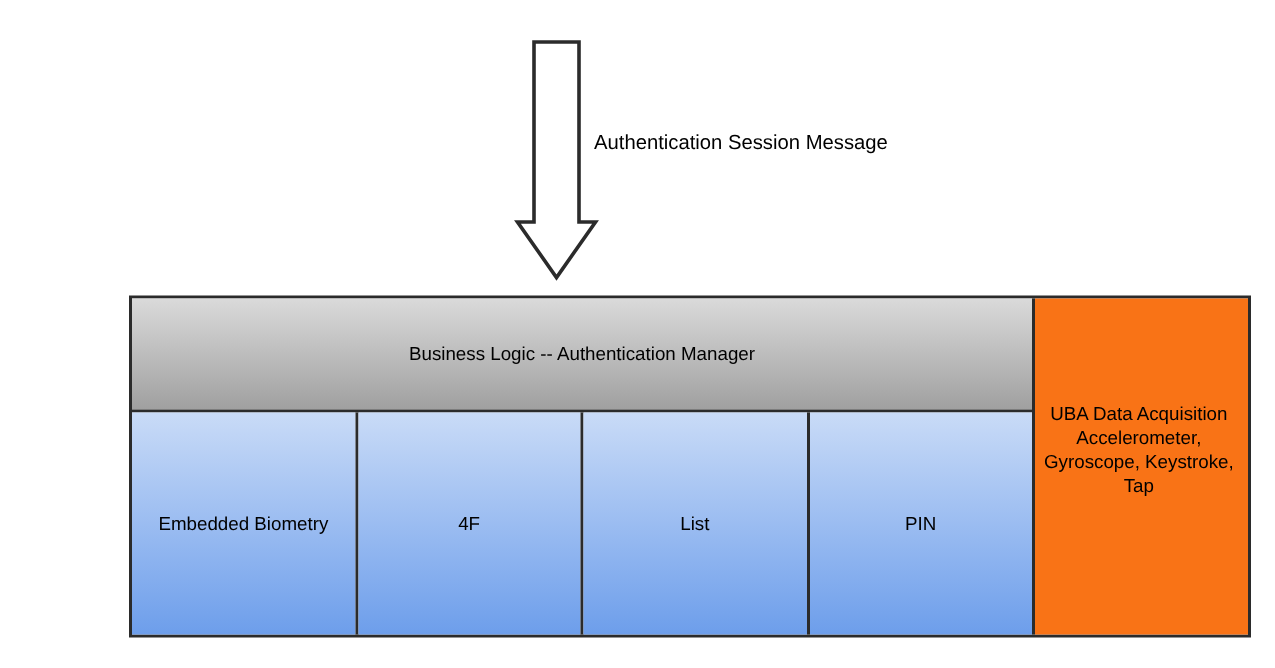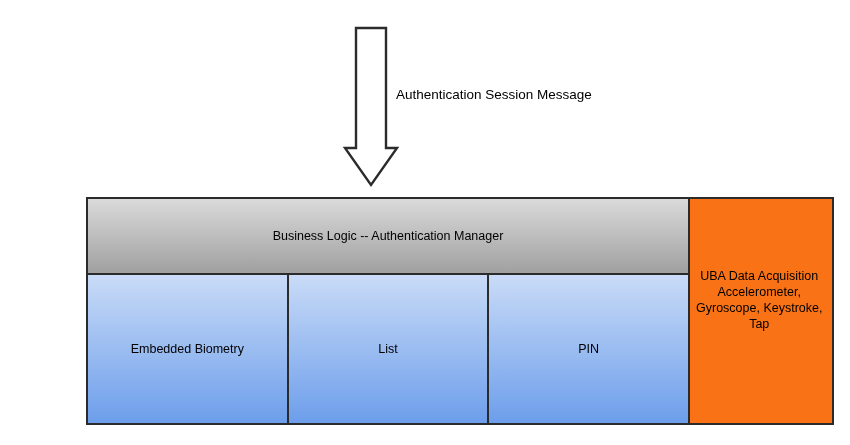--- a/index.html
+++ b/index.html
@@ -154,20 +154,23 @@
 
       <div id="business-logic-bar">
         <span id="business-logic-label">Business Logic -- Authentication Manager</span>
       </div>
 
       <div id="authenticator-row">
         <div class="authenticator-cell">
           <span class="authenticator-label">Embedded Biometry</span>
         </div>
         <div class="authenticator-cell">
+          <span class="authenticator-label">4F</span>
+        </div>
+        <div class="authenticator-cell">
           <span class="authenticator-label">List</span>
         </div>
         <div class="authenticator-cell">
           <span class="authenticator-label">PIN</span>
         </div>
       </div>
 
     </div>
 
     <div id="uba-panel">

